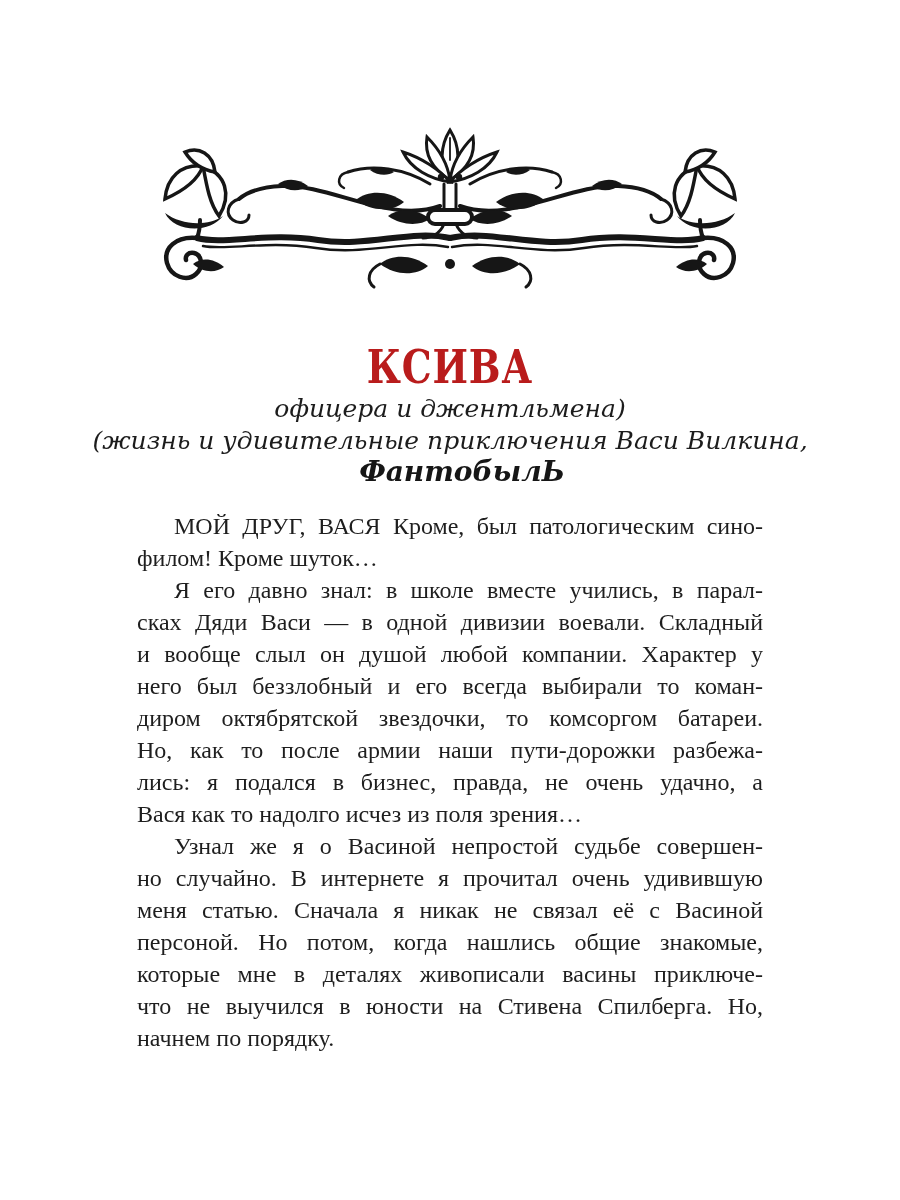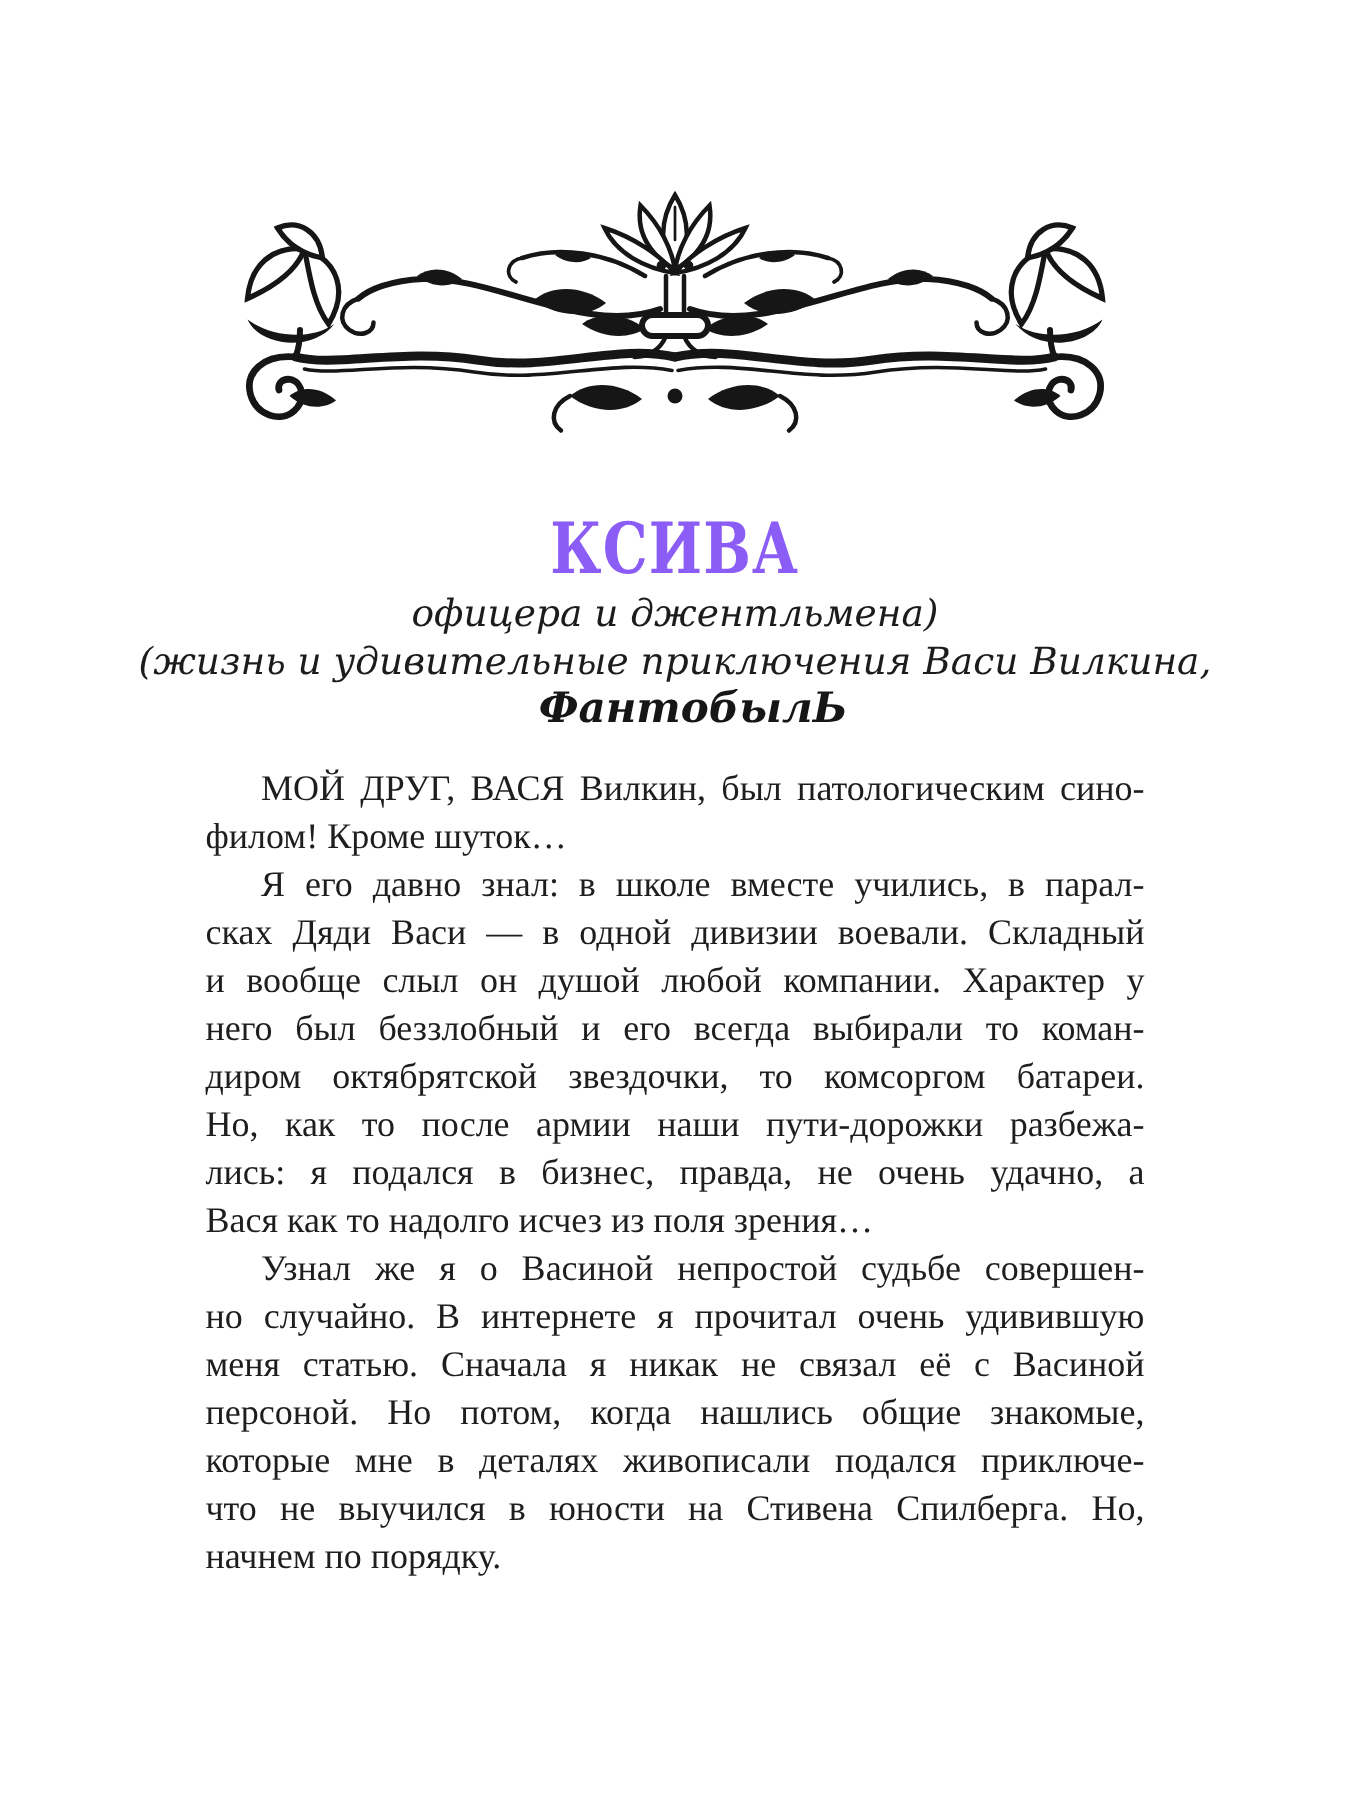--- a/index.html
+++ b/index.html
@@ -24,21 +24,21 @@
   .title {
     position: absolute;
     top: 342px;
     left: 0;
     width: 100%;
     text-align: center;
     font-family: "DejaVu Serif", serif;
     font-weight: 700;
     font-size: 47px;
     line-height: 50px;
-    color: #8b5cf6;
+    color: #b91c1c;
   }
   .title .squeeze {
     display: inline-block;
     transform: scaleX(0.8);
     transform-origin: 50% 50%;
     letter-spacing: 1px;
   }
   .subtitle {
     position: absolute;
     top: 393px;
@@ -140,37 +140,37 @@
 
   <div class="subtitle">
     <div>офицера и джентльмена)</div>
     <div>(жизнь и удивительные приключения Васи Вилкина,</div>
   </div>
 
   <div class="genre">ФантобылЬ</div>
 
   <div class="bodytext">
       <div class="para">
-        <div class="tline first">МОЙ ДРУГ, ВАСЯ Вилкин, был патологическим сино-</div>
+        <div class="tline first">МОЙ ДРУГ, ВАСЯ Кроме, был патологическим сино-</div>
         <div class="tline last">филом! Кроме шуток…</div>
       </div>
       <div class="para">
         <div class="tline first">Я его давно знал: в школе вместе учились, в парал-</div>
         <div class="tline">сках Дяди Васи — в одной дивизии воевали. Складный</div>
         <div class="tline">и вообще слыл он душой любой компании. Характер у</div>
         <div class="tline">него был беззлобный и его всегда выбирали то коман-</div>
         <div class="tline">диром октябрятской звездочки, то комсоргом батареи.</div>
         <div class="tline">Но, как то после армии наши пути-дорожки разбежа-</div>
         <div class="tline">лись: я подался в бизнес, правда, не очень удачно, а</div>
         <div class="tline last">Вася как то надолго исчез из поля зрения…</div>
       </div>
       <div class="para">
         <div class="tline first">Узнал же я о Васиной непростой судьбе совершен-</div>
         <div class="tline">но случайно. В интернете я прочитал очень удивившую</div>
         <div class="tline">меня статью. Сначала я никак не связал её с Васиной</div>
         <div class="tline">персоной. Но потом, когда нашлись общие знакомые,</div>
-        <div class="tline">которые мне в деталях живописали подался приключе-</div>
+        <div class="tline">которые мне в деталях живописали васины приключе-</div>
         <div class="tline">что не выучился в юности на Стивена Спилберга. Но,</div>
         <div class="tline last">начнем по порядку.</div>
       </div>
     </div>
 
 </div>
 
 </body></html>

